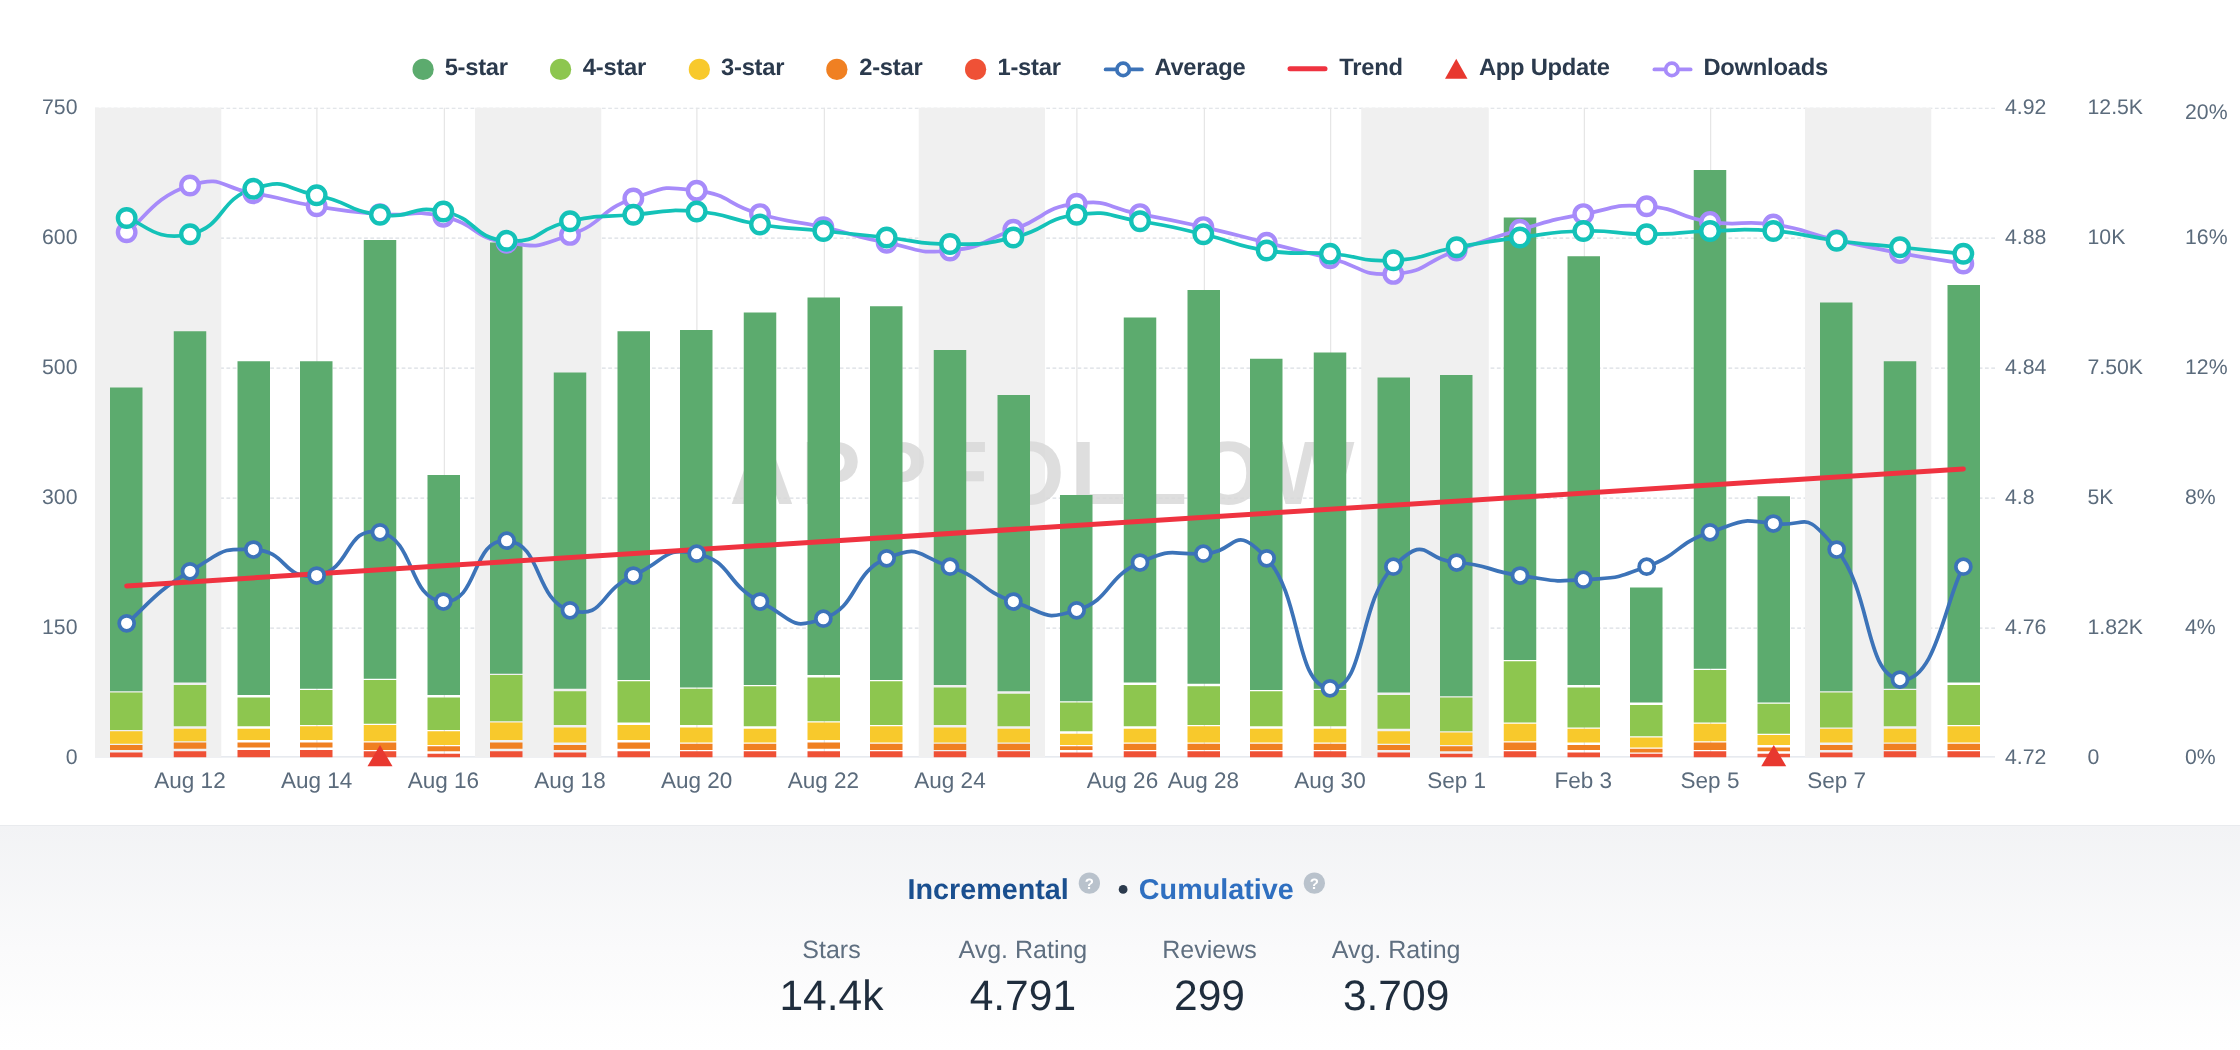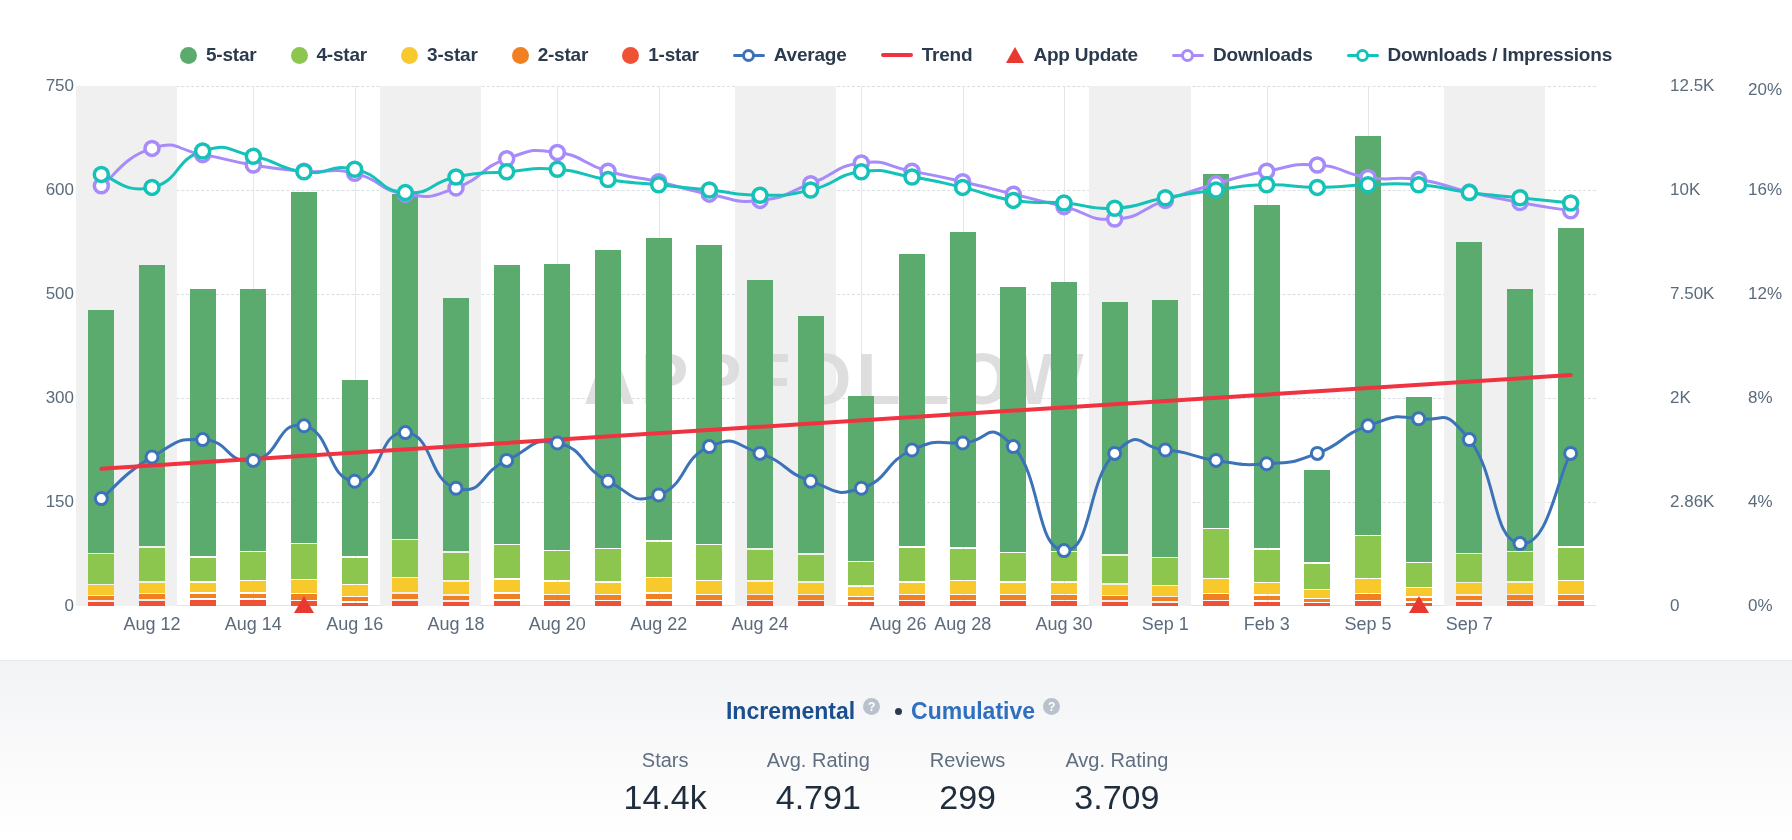--- a/index.html
+++ b/index.html
@@ -49,21 +49,21 @@
   .sw-tri {
     width: 0; height: 0; display: block;
     border-left: 9px solid transparent;
     border-right: 9px solid transparent;
     border-bottom: 16px solid #e8382f;
   }
 
   
   .chart-wrap { position: absolute; left: 0; top: 86px; width: 1792px; height: 560px; }
 
-  .axis-left { position: absolute; left: 12px; top: 0; width: 70px; height: 520px; }
+  .axis-left { position: absolute; left: 0; top: 0; width: 70px; height: 520px; }
   .axis-left .tick {
     position: absolute; right: 8px;
     font-size: 17px; color: #5b6b7c;
     transform: translateY(-50%);
     text-align: right; width: 62px;
   }
 
   .plot {
     position: absolute; left: 76px; top: 0;
     width: 1520px; height: 520px;
@@ -210,27 +210,20 @@
       <div class="legend-item">
         <span class="sw-tri" style="border-bottom-color:#e8382f"></span>
         <span class="legend-label">App Update</span>
       </div>
       <div class="legend-item">
         <span class="sw-line-marker" style="color:#a78bfa">
               <span class="bar" style="background:#a78bfa"></span>
           <span class="ring"></span>
         </span>
         <span class="legend-label">Downloads</span>
-      </div>
-      <div class="legend-item">
-        <span class="sw-line-marker" style="color:#14c2b8">
-              <span class="bar" style="background:#14c2b8"></span>
-          <span class="ring"></span>
-        </span>
-        <span class="legend-label">Downloads / Impressions</span>
       </div>
     </div>
 
   <div class="chart-wrap">
 
     <div class="axis-left" id="axis-left">
         <div class="tick" style="top: 0px;">750</div>
         <div class="tick" style="top: 104px;">600</div>
         <div class="tick" style="top: 208px;">500</div>
         <div class="tick" style="top: 312px;">300</div>
@@ -569,26 +562,34 @@
             <circle cx="1291.9999999999998" cy="98.80000000000001" r="7" fill="#ffffff" stroke="#14c2b8" stroke-width="3.5"></circle>
             <circle cx="1342.6666666666665" cy="98.80000000000001" r="7" fill="#ffffff" stroke="#14c2b8" stroke-width="3.5"></circle>
             <circle cx="1393.3333333333333" cy="106.59999999999997" r="7" fill="#ffffff" stroke="#14c2b8" stroke-width="3.5"></circle>
             <circle cx="1443.9999999999998" cy="111.80000000000007" r="7" fill="#ffffff" stroke="#14c2b8" stroke-width="3.5"></circle>
             <circle cx="1494.6666666666665" cy="117" r="7" fill="#ffffff" stroke="#14c2b8" stroke-width="3.5"></circle>
           </svg>
         </div>
     </div>
 
     <div class="axis-right">
+      <div class="col c-avg" id="axis-rating">
+          <div class="tick" style="top: 0px;">4.92</div>
+          <div class="tick" style="top: 104px;">4.88</div>
+          <div class="tick" style="top: 208px;">4.84</div>
+          <div class="tick" style="top: 312px;">4.8</div>
+          <div class="tick" style="top: 416px;">4.76</div>
+          <div class="tick" style="top: 520px;">4.72</div>
+        </div>
       <div class="col c-dl" id="axis-downloads">
           <div class="tick" style="top: 0px;">12.5K</div>
           <div class="tick" style="top: 104px;">10K</div>
           <div class="tick" style="top: 208px;">7.50K</div>
-          <div class="tick" style="top: 312px;">2K</div>
-          <div class="tick" style="top: 416px;">2.86K</div>
+          <div class="tick" style="top: 312px;">5K</div>
+          <div class="tick" style="top: 416px;">1.82K</div>
           <div class="tick" style="top: 520px;">0</div>
         </div>
       <div class="col c-pct" id="axis-percent">
           <div class="tick" style="top: 4px;">20%</div>
           <div class="tick" style="top: 104px;">16%</div>
           <div class="tick" style="top: 208px;">12%</div>
           <div class="tick" style="top: 312px;">8%</div>
           <div class="tick" style="top: 416px;">4%</div>
           <div class="tick" style="top: 520px;">0%</div>
         </div>

